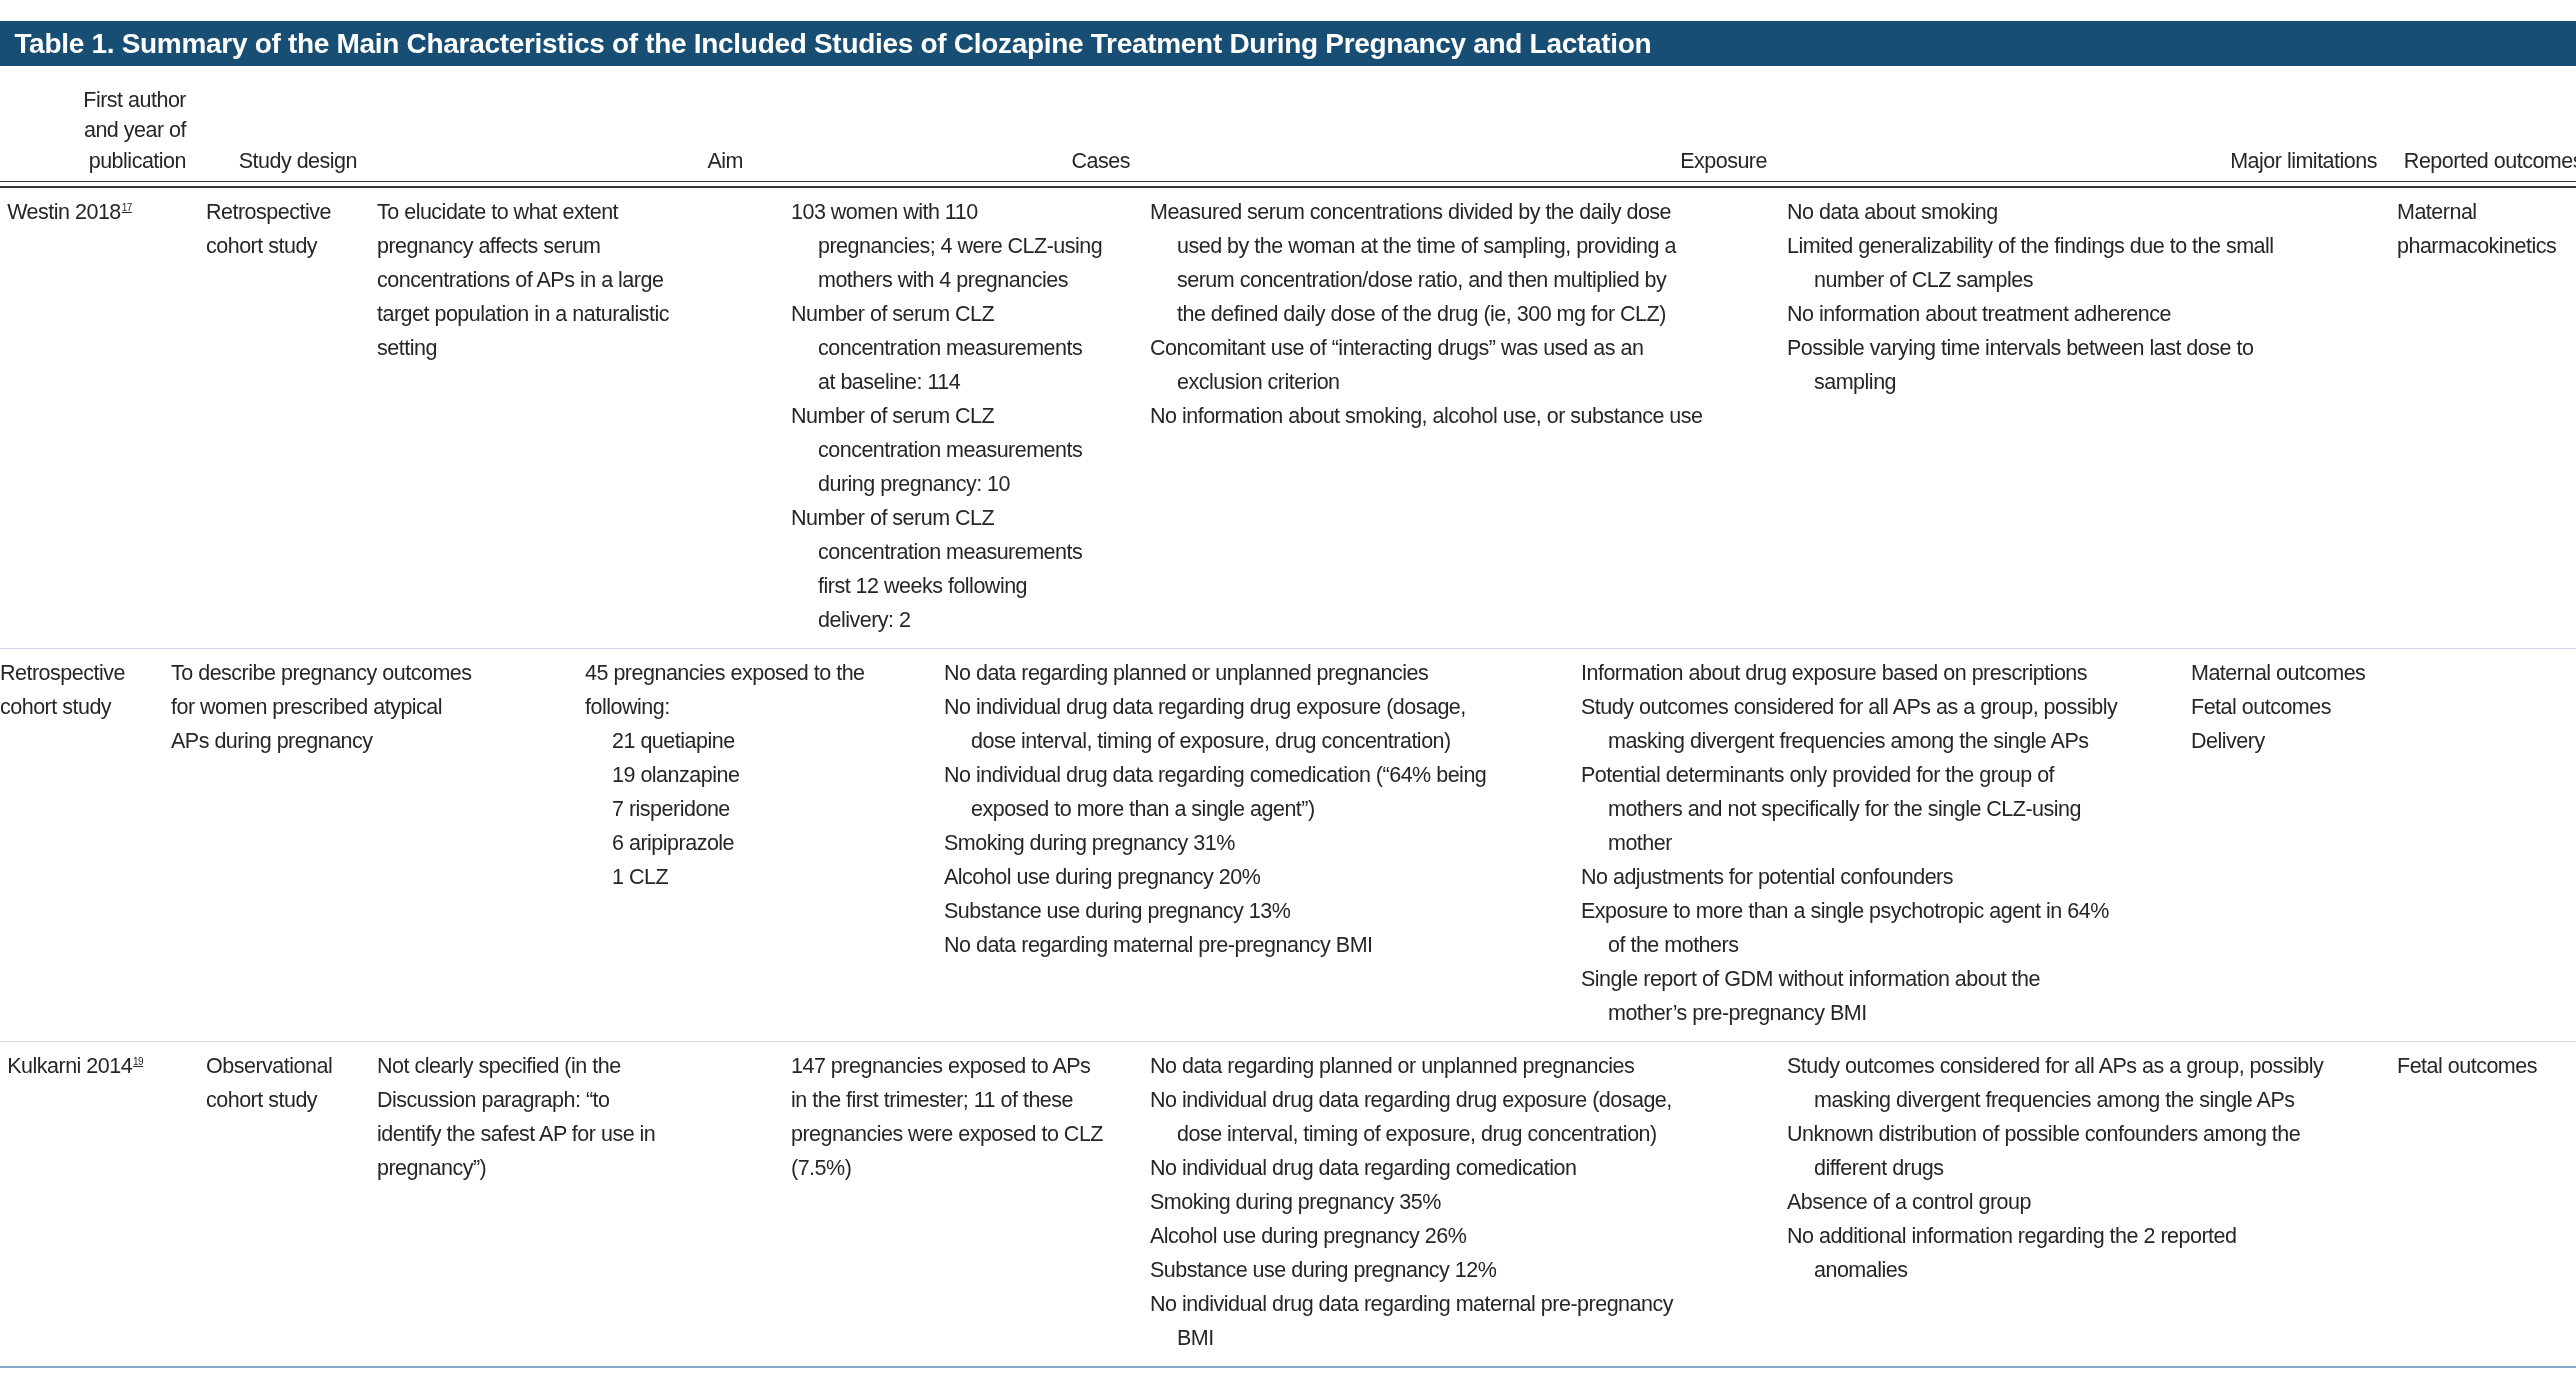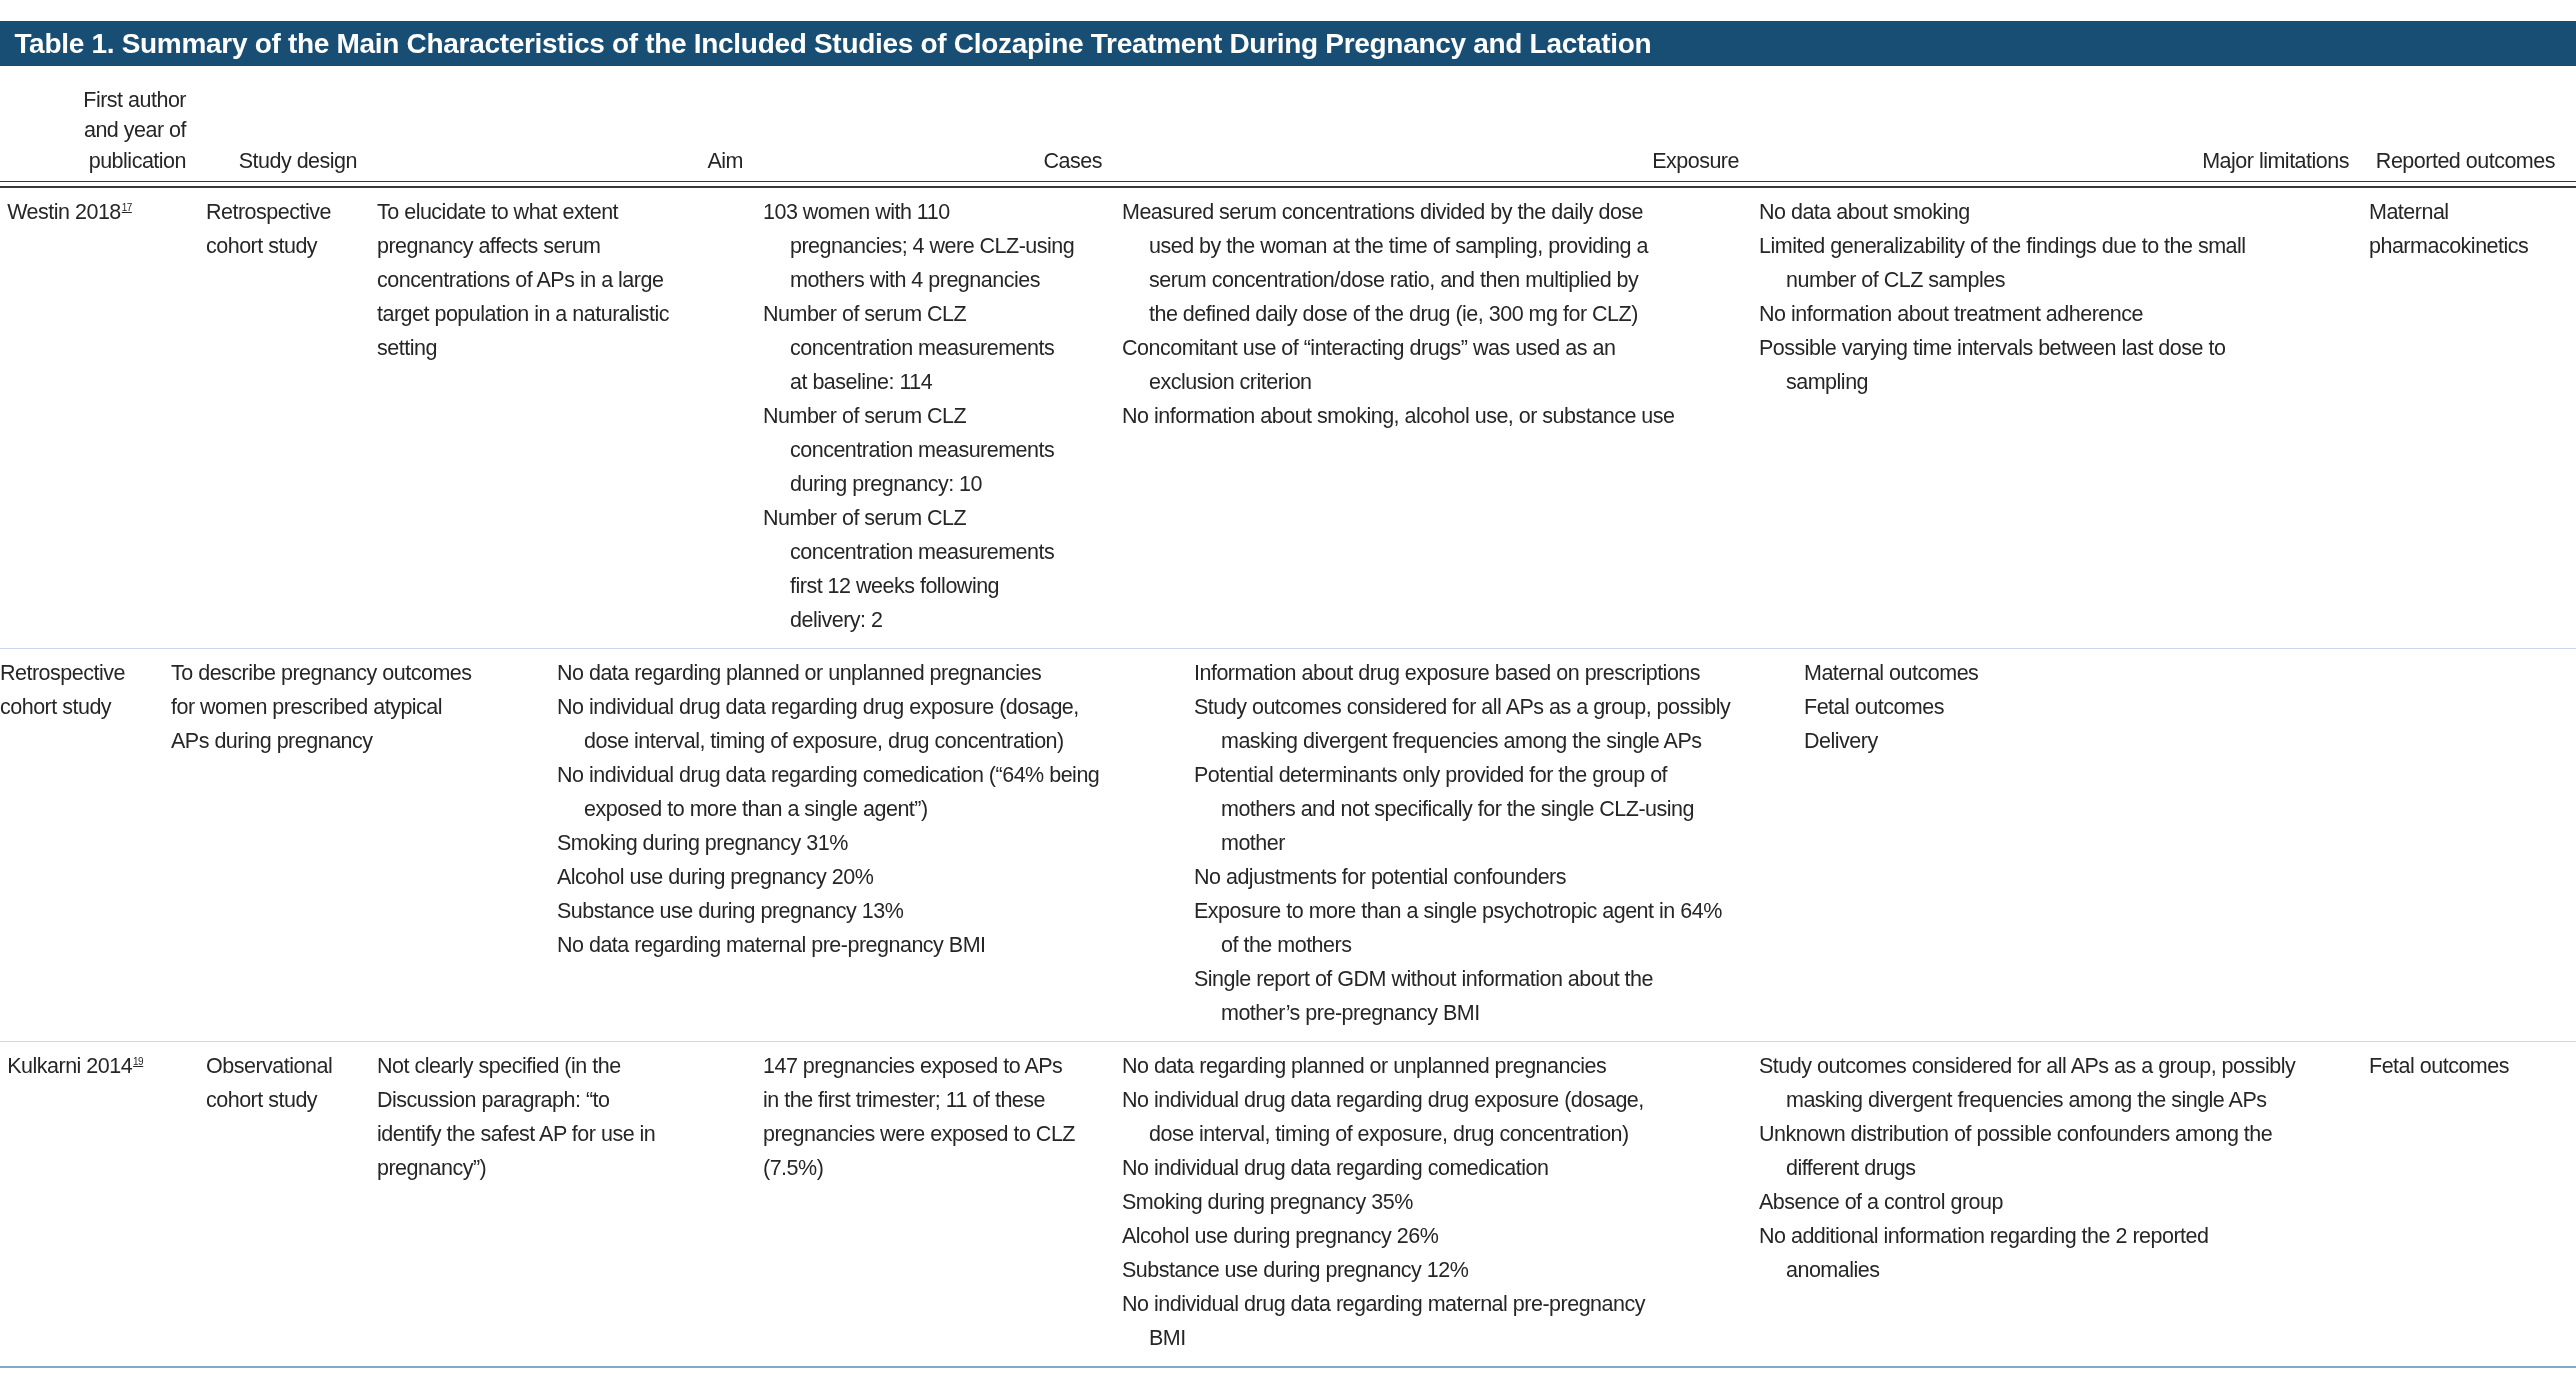--- a/index.html
+++ b/index.html
@@ -11,21 +11,21 @@
   .title-bar{
     margin-top:21px;background:#184E74;height:45px;display:flex;align-items:center;
     padding-left:14.4px;box-sizing:border-box;
   }
   .title-bar span{color:#ffffff;font-weight:bold;font-size:28px;letter-spacing:-0.3px;white-space:nowrap;}
   .header-row{display:flex;align-items:flex-end;padding-top:10.8px;min-height:110px;box-sizing:border-box;}
   .cell{box-sizing:border-box;padding-right:20px;}
   .c0{flex:0 0 206px;padding-left:7.2px;}
   .c1{flex:0 0 171px;}
   .c2{flex:0 0 386px;}
-  .c3{flex:0 0 359px;}
+  .c3{flex:0 0 359px;margin-left:28px;}
   .c4{flex:0 0 637px;}
   .c5{flex:0 0 610px;}
   .c6{flex:0 0 206px;}
   .hline{font-size:21.5px;line-height:30.5px;letter-spacing:-0.5px;white-space:nowrap;text-align:right;}
   .cell.center{text-align:center;}
   .double-rule{
     margin-top:5.4px;height:3.6px;
     border-top:1.8px solid #3a3a3a;border-bottom:2.7px solid #3a3a3a;
   }
   .row{display:flex;padding:7.2px 0 10.8px;}
@@ -128,20 +128,29 @@
       <div class="row">
         <div class="cell c1">
           <div class="line">Retrospective</div>
           <div class="line">cohort study</div>
         </div>
         <div class="cell c2">
           <div class="line">To describe pregnancy outcomes</div>
           <div class="line">for women prescribed atypical</div>
           <div class="line">APs during pregnancy</div>
         </div>
+        <div class="cell c3">
+          <div class="line">45 pregnancies exposed to the</div>
+          <div class="line">following:</div>
+          <div class="line i1">21 quetiapine</div>
+          <div class="line i1">19 olanzapine</div>
+          <div class="line i1">7 risperidone</div>
+          <div class="line i1">6 aripiprazole</div>
+          <div class="line i1">1 CLZ</div>
+        </div>
         <div class="cell c4">
           <div class="line">No data regarding planned or unplanned pregnancies</div>
           <div class="line">No individual drug data regarding drug exposure (dosage,</div>
           <div class="line i1">dose interval, timing of exposure, drug concentration)</div>
           <div class="line">No individual drug data regarding comedication (“64% being</div>
           <div class="line i1">exposed to more than a single agent”)</div>
           <div class="line">Smoking during pregnancy 31%</div>
           <div class="line">Alcohol use during pregnancy 20%</div>
           <div class="line">Substance use during pregnancy 13%</div>
           <div class="line">No data regarding maternal pre-pregnancy BMI</div>

